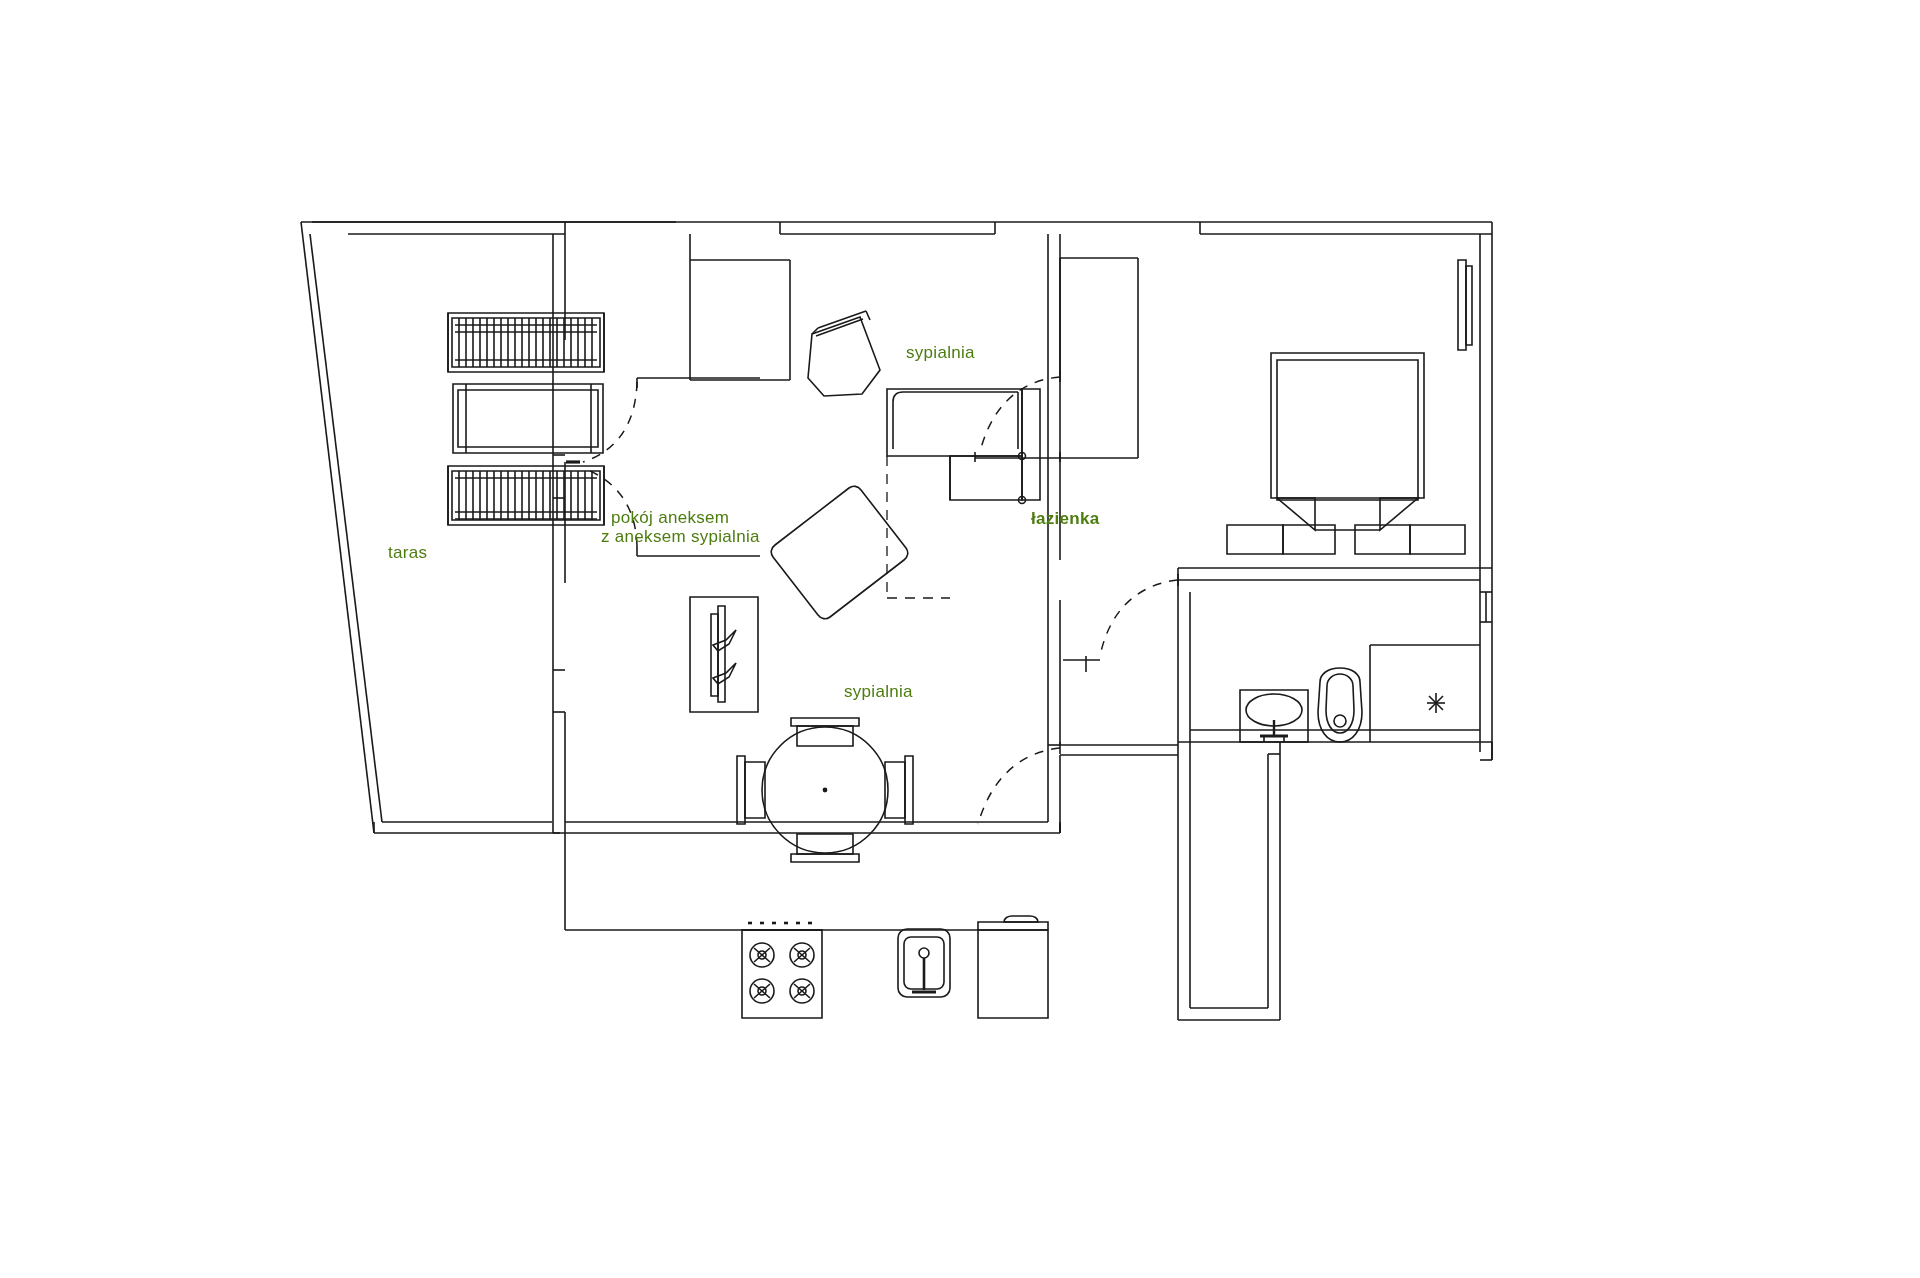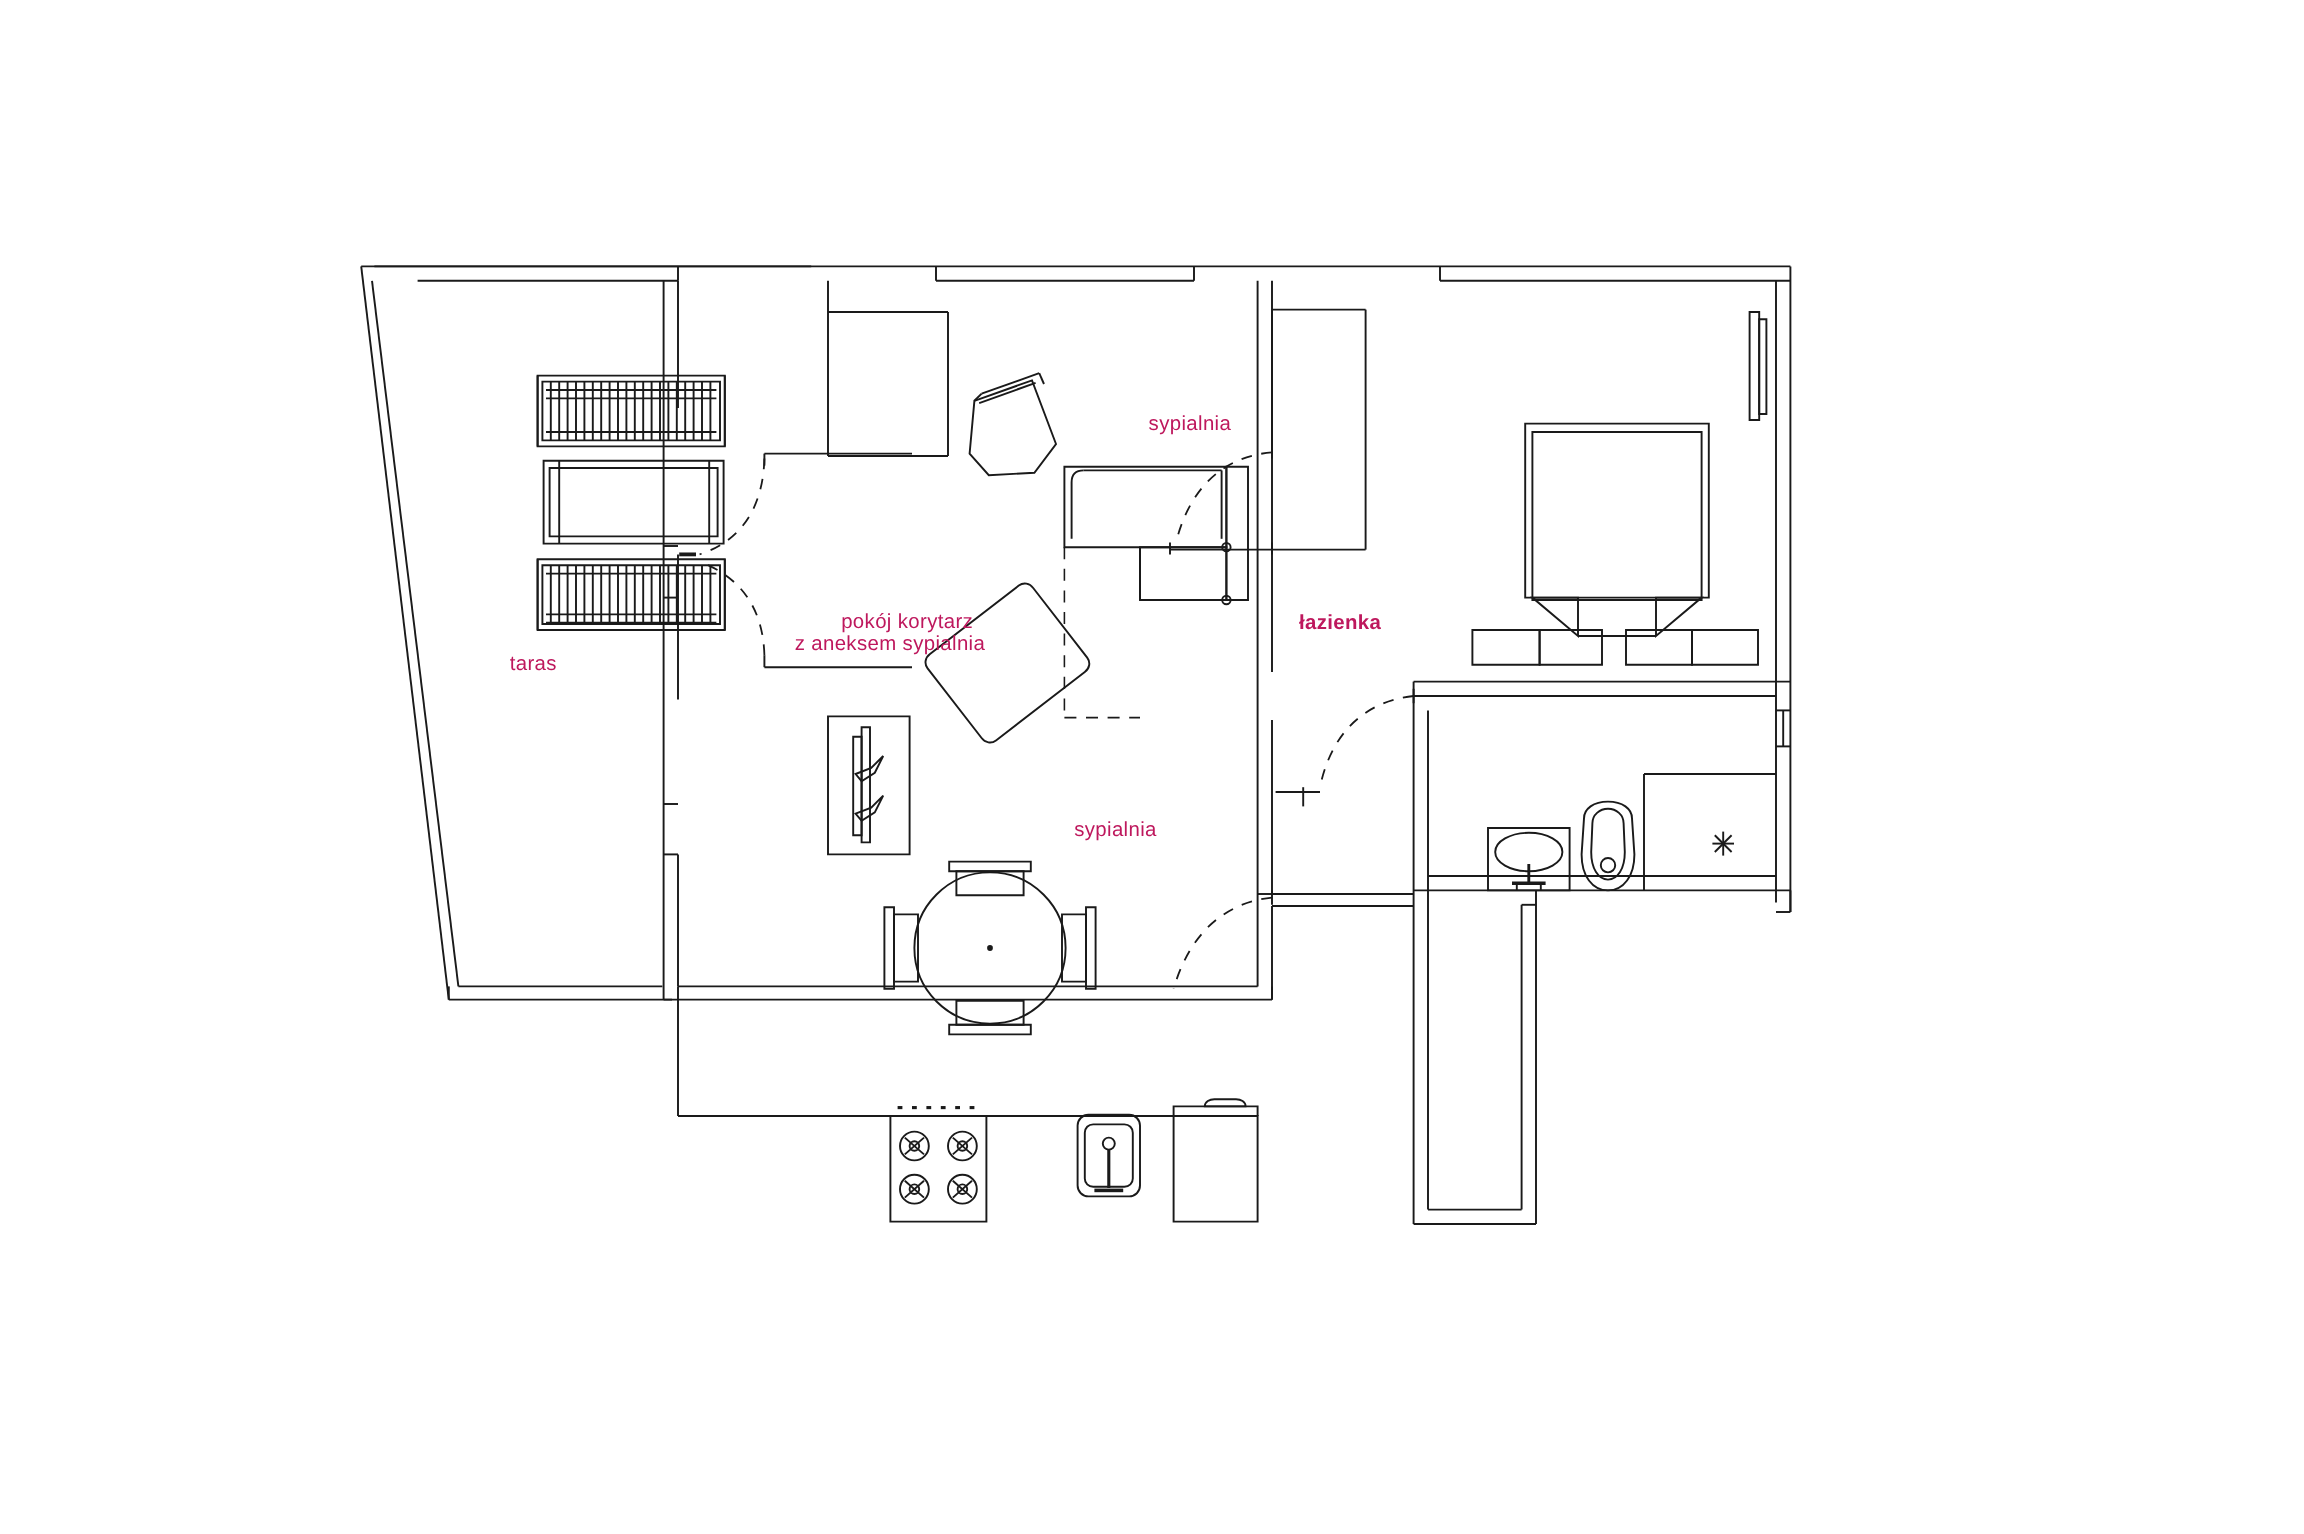--- a/index.html
+++ b/index.html
@@ -23,25 +23,25 @@
     left: 0;
     top: 0;
     width: 1920px;
     height: 1278px;
     display: block;
   }
   .room-label {
     position: absolute;
     font-family: "Liberation Sans", sans-serif;
     font-size: 17px;
-    color: #be185d;
+    color: #4d7c0f;
     letter-spacing: 0.3px;
     white-space: pre;
     line-height: 1.35;
-    text-align: right;
+    text-align: left;
     user-select: none;
   }
 </style>
 </head>
 <body>
 
 <div id="plan-wrap">
 
   <svg id="plan-svg" viewBox="0 0 1920 1278">
     <g fill="none" stroke="#1a1a1a" stroke-width="1.6" stroke-linejoin="miter" stroke-linecap="butt">
@@ -390,21 +390,21 @@
         <path d="M 1480 592 L 1492 592"></path>
         <path d="M 1480 622 L 1492 622"></path>
         <path d="M 1486 592 L 1486 622"></path>
       </g>
 
     </g>
   </svg>
 
   <div class="room-label" style="left:388px; top:521px; width:76px;margin-top:21px;">taras</div>
 
-  <div class="room-label" style="left:611px; top:507px; width:200px;">pokój korytarz</div>
+  <div class="room-label" style="left:611px; top:507px; width:200px;">pokój aneksem</div>
   <div class="room-label" style="left:601px; top:526px; width:220px;">z aneksem sypialnia</div>
 
   <div class="room-label" style="left:906px; top:342px; width:120px;">sypialnia</div>
 
   <div class="room-label" style="left:1031px; top:508px; width:120px;font-weight:bold;">łazienka</div>
 
   <div class="room-label" style="left:844px; top:681px; width:120px;">sypialnia</div>
 
 </div>
 

